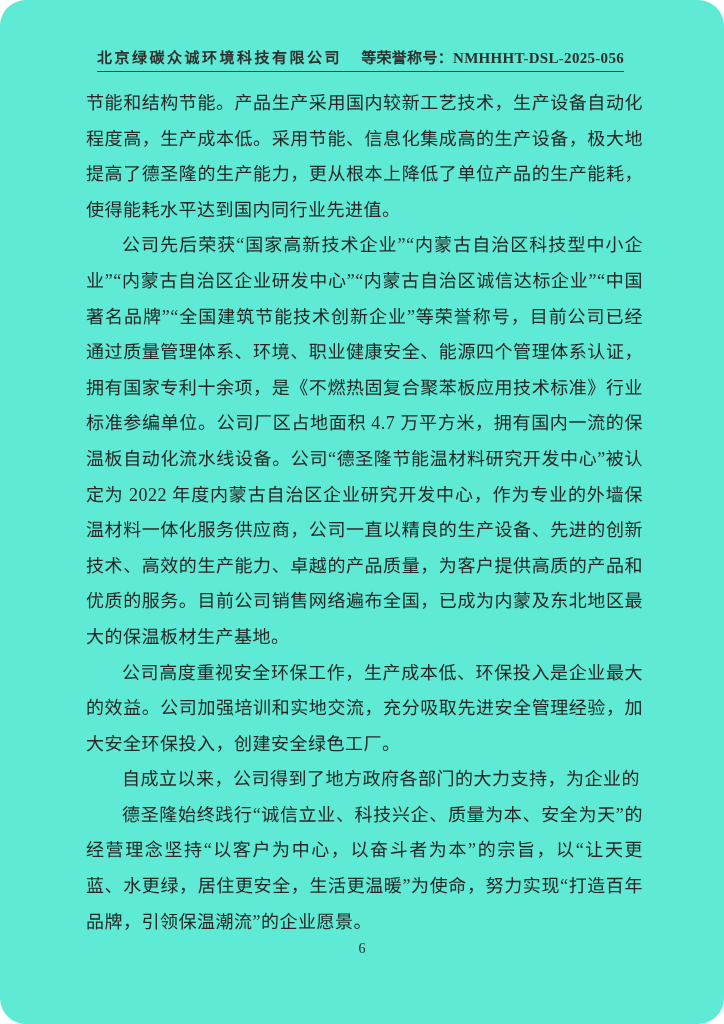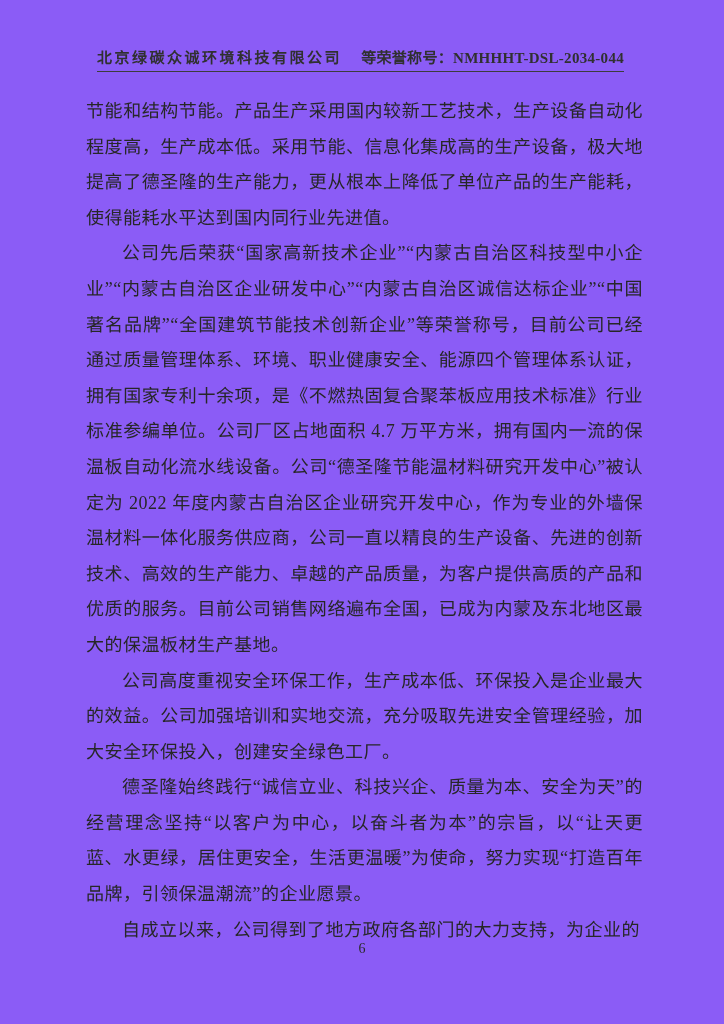--- a/index.html
+++ b/index.html
@@ -4,24 +4,25 @@
 <style>
   html, body {
     margin: 0;
     padding: 0;
     background: #ffffff;
   }
   .page {
     position: relative;
     width: 724px;
     height: 1024px;
-    background: #8b5cf6;
+    background: #5eead4;
     overflow: hidden;
     color: #2b2b2b;
     font-family: "Liberation Serif", "DejaVu Serif", serif;
+    border-radius: 26px;
   }
   
   .header-row {
     position: absolute;
     left: 97px;
     right: 100px;
     top: 46px;
     display: flex;
     justify-content: space-between;
     align-items: baseline;
@@ -57,21 +58,20 @@
     text-justify: inter-character;
     color: #272727;
   }
   .doc-body p {
     margin: 0;
     padding: 0;
     text-indent: 2em;
   }
   .doc-body p.continued {
     text-indent: 0;
-    margin-top: 8px;
   }
   
   .page-footer {
     position: absolute;
     left: 0;
     right: 0;
     top: 941px;
     text-align: center;
     font-size: 14px;
     color: #2b2b2b;
@@ -79,31 +79,31 @@
 </style>
 </head>
 <body>
 
 <div class="page">
 
   <header>
     <div class="header-row">
       <span class="header-company">北京绿碳众诚环境科技有限公司</span>
       <span class="header-docno">
-        <span>等荣誉称号：</span><span>NMHHHT-DSL-2034-044</span>
+        <span>等荣誉称号：</span><span>NMHHHT-DSL-2025-056</span>
       </span>
     </div>
     <div class="header-rule"></div>
   </header>
 
   <main class="doc-body">
     <p class="continued">节能和结构节能。产品生产采用国内较新工艺技术，生产设备自动化程度高，生产成本低。采用节能、信息化集成高的生产设备，极大地提高了德圣隆的生产能力，更从根本上降低了单位产品的生产能耗，使得能耗水平达到国内同行业先进值。</p>
     <p>公司先后荣获“国家高新技术企业”“内蒙古自治区科技型中小企业”“内蒙古自治区企业研发中心”“内蒙古自治区诚信达标企业”“中国著名品牌”“全国建筑节能技术创新企业”等荣誉称号，目前公司已经通过质量管理体系、环境、职业健康安全、能源四个管理体系认证，拥有国家专利十余项，是《不燃热固复合聚苯板应用技术标准》行业标准参编单位。公司厂区占地面积 4.7 万平方米，拥有国内一流的保温板自动化流水线设备。公司“德圣隆节能温材料研究开发中心”被认定为 2022 年度内蒙古自治区企业研究开发中心，作为专业的外墙保温材料一体化服务供应商，公司一直以精良的生产设备、先进的创新技术、高效的生产能力、卓越的产品质量，为客户提供高质的产品和优质的服务。目前公司销售网络遍布全国，已成为内蒙及东北地区最大的保温板材生产基地。</p>
     <p>公司高度重视安全环保工作，生产成本低、环保投入是企业最大的效益。公司加强培训和实地交流，充分吸取先进安全管理经验，加大安全环保投入，创建安全绿色工厂。</p>
+    <p>自成立以来，公司得到了地方政府各部门的大力支持，为企业的</p>
     <p>德圣隆始终践行“诚信立业、科技兴企、质量为本、安全为天”的经营理念坚持“以客户为中心，以奋斗者为本”的宗旨，以“让天更蓝、水更绿，居住更安全，生活更温暖”为使命，努力实现“打造百年品牌，引领保温潮流”的企业愿景。</p>
-    <p>自成立以来，公司得到了地方政府各部门的大力支持，为企业的</p>
   </main>
 
   <footer class="page-footer">
     <span>6</span>
   </footer>
 
 </div>
 
 </body></html>

